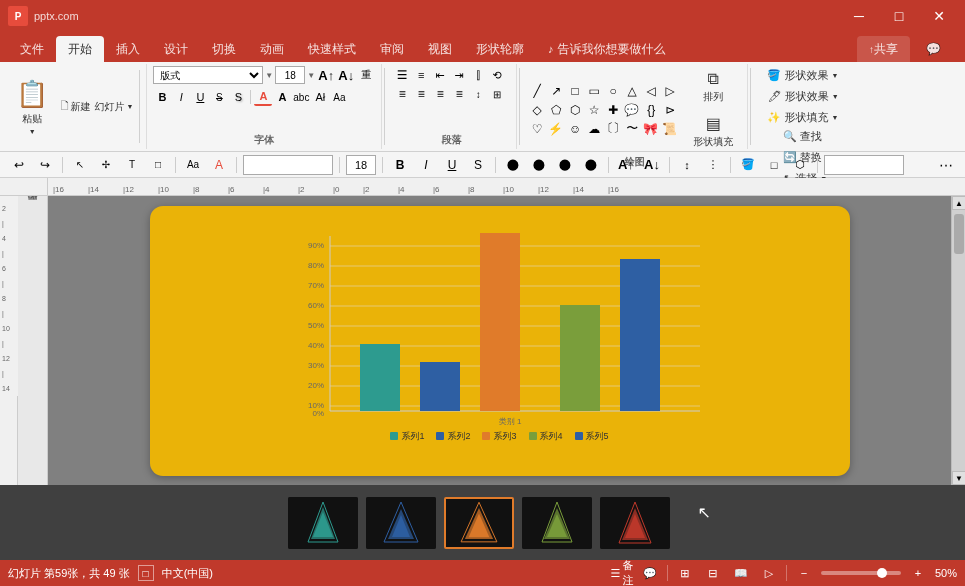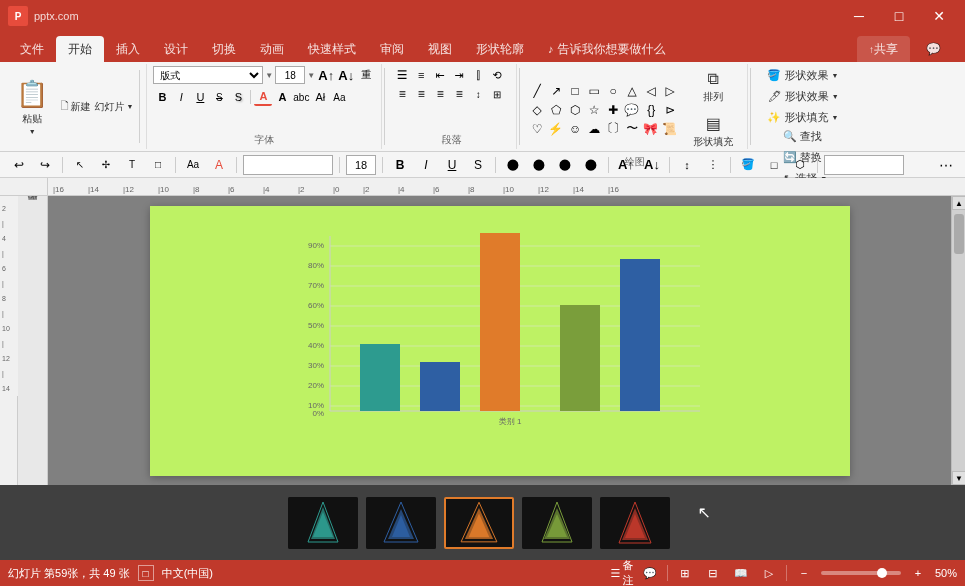--- a/index.html
+++ b/index.html
@@ -63,20 +63,21 @@
       border-right: 1px solid #ddd;
       padding: 2px 6px;
       min-width: 50px;
     }
     .ribbon-group:last-child { border-right: none; }
     .ribbon-group-label {
       font-size: 10px;
       color: #666;
       margin-top: auto;
       padding-top: 2px;
+      font-weight: bold;
     }
     .ribbon-group-content { display: flex; align-items: center; gap: 2px; flex: 1; }
 
     
     .clipboard-group { min-width: 80px; }
     .small-btn {
       font-size: 10px; color: #333; padding: 2px 4px;
       cursor: pointer; border-radius: 2px; white-space: nowrap;
       display: flex; align-items: center; gap: 2px;
     }
@@ -141,26 +142,27 @@
       display: flex;
       align-items: center;
       justify-content: center;
       overflow: hidden;
       position: relative;
     }
 
     .slide-canvas {
       width: 700px;
       height: 270px;
-      background: #bef264;
+      background: #eab308;
       box-shadow: 0 2px 8px rgba(0,0,0,0.3);
       position: relative;
       display: flex;
       align-items: center;
       justify-content: center;
+      border-radius: 13px;
     }
 
     
     .chart-container {
       width: 440px;
       height: 230px;
       position: relative;
     }
 
     .chart-area {
@@ -630,20 +632,42 @@
 
             <rect x="200" y="7" width="40" height="178" fill="#e07b2a"></rect>
 
             <rect x="280" y="79" width="40" height="106" fill="#7a9e3b"></rect>
 
             <rect x="340" y="33" width="40" height="152" fill="#2e5fa3"></rect>
 
             <text x="230" y="198" text-anchor="middle" font-size="8" fill="#666">类别 1</text>
           </svg>
         </div>
+        <div class="chart-legend">
+          <div class="legend-item">
+            <div class="legend-dot" style="background:#2d9b8f"></div>
+            <span>系列1</span>
+          </div>
+          <div class="legend-item">
+            <div class="legend-dot" style="background:#2e5fa3"></div>
+            <span>系列2</span>
+          </div>
+          <div class="legend-item">
+            <div class="legend-dot" style="background:#e07b2a"></div>
+            <span>系列3</span>
+          </div>
+          <div class="legend-item">
+            <div class="legend-dot" style="background:#7a9e3b"></div>
+            <span>系列4</span>
+          </div>
+          <div class="legend-item">
+            <div class="legend-dot" style="background:#2e5fa3"></div>
+            <span>系列5</span>
+          </div>
+        </div>
       </div>
     </div>
   </div>
 
   <div class="scrollbar-v">
     <div class="scroll-btn">▲</div>
     <div style="flex:1;background:#d0d0d0;display:flex;flex-direction:column;align-items:center;">
       <div style="width:10px;height:40px;background:#aaa;border-radius:3px;margin-top:4px;"></div>
     </div>
     <div class="scroll-btn">▼</div>

